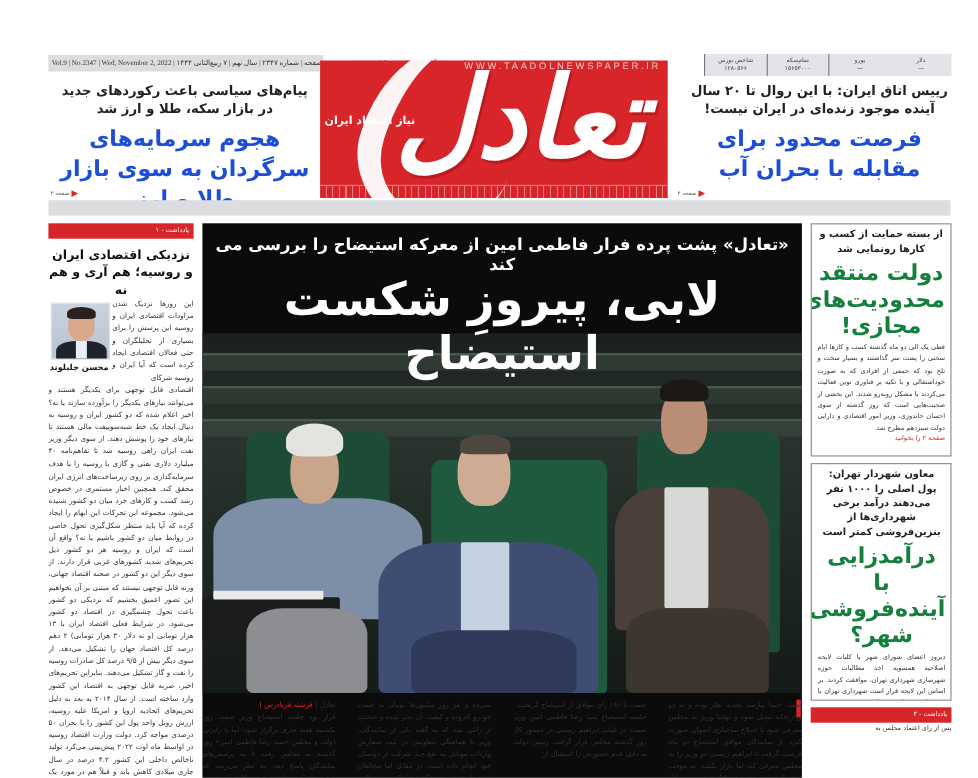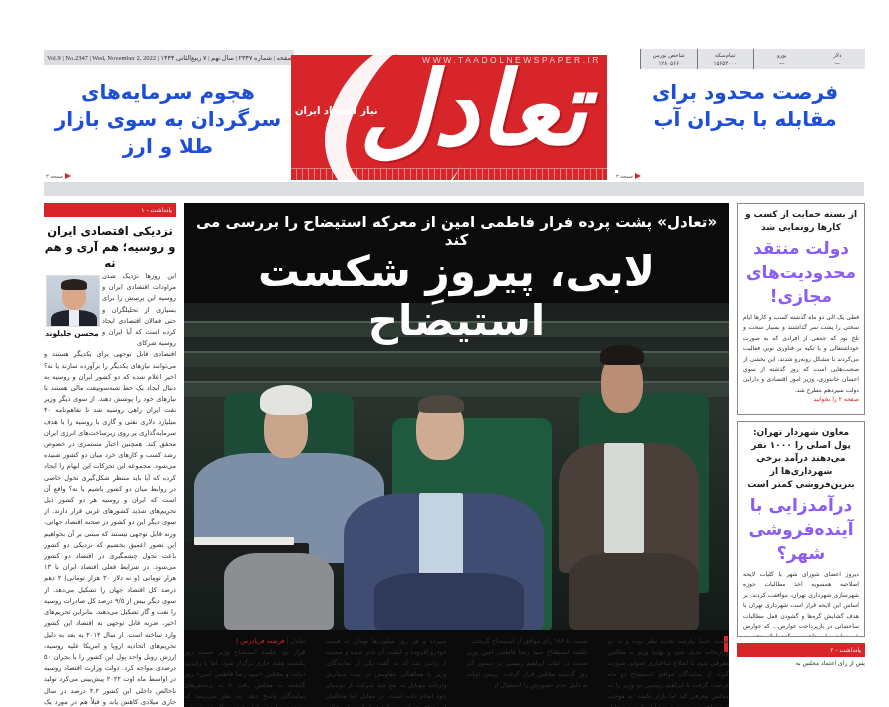--- a/index.html
+++ b/index.html
@@ -66,21 +66,21 @@
   .bcol .sub { font-weight: bold; font-size: 7.5px; color: #111; display: flex; align-items: center; gap: 3px; margin-top: 6px; }
   .bcol .sub .tri { width: 0; height: 0; border-top: 3px solid transparent; border-bottom: 3px solid transparent; border-right: 6px solid #d7252a; }
   .byline { font-size: 6.5px; color: #333; }
   .byline .red { color: #d7252a; }
   .red-marker { position: absolute; left: 724px; top: 636px; width: 4px; height: 16px; background: #d7252a; }
 
   
   .col-right { left: 737px; top: 203px; width: 128px; }
   .box { border: 1px solid #888; padding: 4px 5px; }
   .box .kicker { font-size: 9px; font-weight: bold; text-align: center; line-height: 13px; color: #222; }
-  .box .big { font-size: 17px; font-weight: bold; text-align: center; line-height: 24px; color: #8b5cf6; margin: 2px 0 4px; }
+  .box .big { font-size: 20px; font-weight: bold; text-align: center; line-height: 24px; color: #15803d; margin: 2px 0 4px; }
   .box .body-text { font-size: 6px; line-height: 10.4px; }
   .read-more { color: #d7252a; font-size: 6px; }
   .col-right .title2 { font-size: 11.5px; font-weight: bold; text-align: center; line-height: 15px; margin-top: 6px; }
 </style>
 </head>
 <body>
 
 <div class="abs meta-strip">
   <span>Vol.9 | No.2347 | Wed, November 2, 2022 | قیمت ۵۰۰۰ تومان | ۸ صفحه | شماره ۲۳۴۷ | سال نهم | ۷ ربیع‌الثانی ۱۴۴۴ |</span>
 </div>
@@ -107,28 +107,30 @@
 
 <div class="abs masthead">
   <div class="masthead-url">WWW.TAADOLNEWSPAPER.IR</div>
   <div class="masthead-tagline">نیاز اقتصاد ایران</div>
   <div class="masthead-logo">تعادل</div>
   <div class="masthead-ruler"></div>
 </div>
 <div class="abs logo-swoosh"></div>
 
 <div class="abs top-story" style="left:48px; top:74px; width:240px;">
+  <div class="top-kicker">پیام‌های سیاسی باعث رکوردهای جدید در بازار سکه، طلا و ارز شد</div>
   <div class="top-title">هجوم سرمایه‌های سرگردان به سوی بازار طلا و ارز</div>
 </div>
 <div class="abs page-ref" style="left:46px; top:173px;">
   <span class="tri"></span>
   <span>صفحه ۳</span>
 </div>
 
 <div class="abs top-story" style="left:625px; top:74px; width:240px;">
+  <div class="top-kicker">رییس اتاق ایران: با این روال تا ۲۰ سال آینده موجود زنده‌ای در ایران نیست!</div>
   <div class="top-title">فرصت محدود برای مقابله با بحران آب</div>
 </div>
 <div class="abs page-ref" style="left:616px; top:173px;">
   <span class="tri"></span>
   <span>صفحه ۳</span>
 </div>
 
 <div class="abs gray-band"></div>
 
 <div class="abs col-left">

